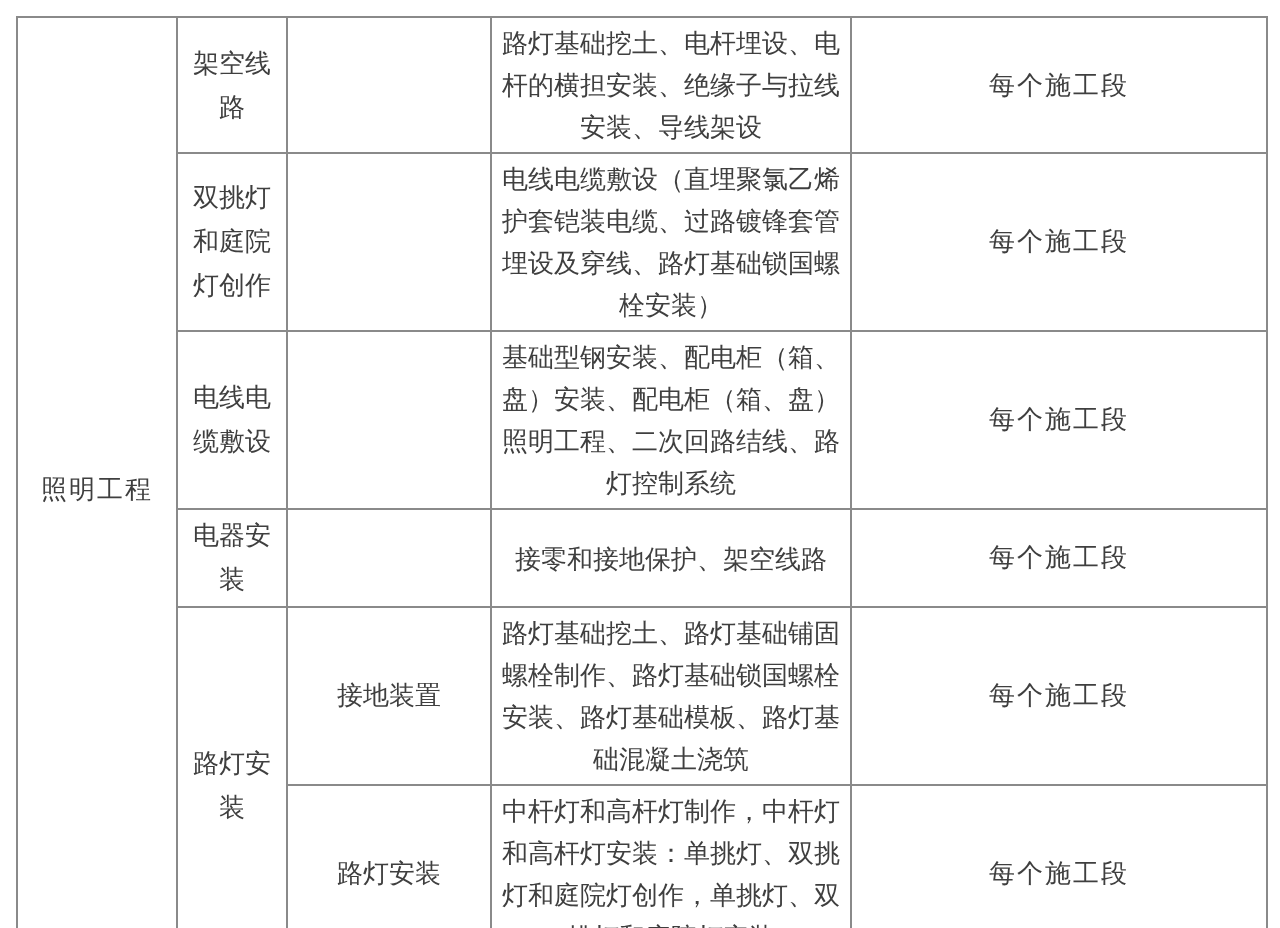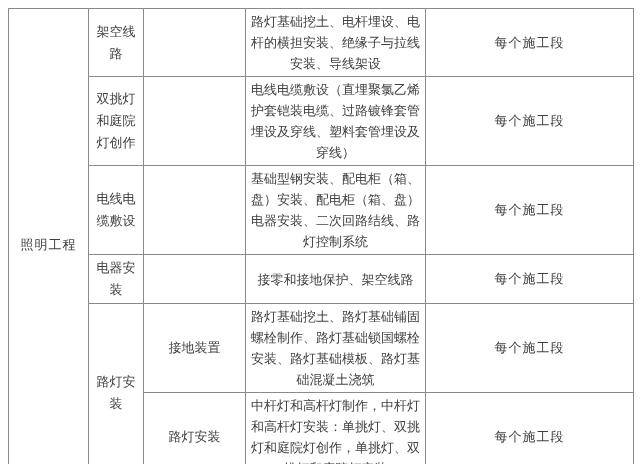--- a/index.html
+++ b/index.html
@@ -66,27 +66,27 @@
       <tr style="height:63px">
         <td class="group-cell" rowspan="6">照明工程</td>
         <td class="category-cell">架空线路</td>
         <td class="subcategory-cell"></td>
         <td class="description-cell">路灯基础挖土、电杆埋设、电杆的横担安装、绝缘子与拉线安装、导线架设</td>
         <td class="section-cell">每个施工段</td>
       </tr>
       <tr style="height:87px">
         <td class="category-cell">双挑灯和庭院灯创作</td>
         <td class="subcategory-cell"></td>
-        <td class="description-cell">电线电缆敷设（直埋聚氯乙烯护套铠装电缆、过路镀锋套管埋设及穿线、塑料套管埋设及穿线）</td>
+        <td class="description-cell">电线电缆敷设（直埋聚氯乙烯护套铠装电缆、过路镀锋套管埋设及穿线、路灯基础锁国螺栓安装）</td>
         <td class="section-cell">每个施工段</td>
       </tr>
       <tr style="height:87px">
         <td class="category-cell">电线电缆敷设</td>
         <td class="subcategory-cell"></td>
-        <td class="description-cell">基础型钢安装、配电柜（箱、盘）安装、配电柜（箱、盘）电器安装、二次回路结线、路灯控制系统</td>
+        <td class="description-cell">基础型钢安装、配电柜（箱、盘）安装、配电柜（箱、盘）照明工程、二次回路结线、路灯控制系统</td>
         <td class="section-cell">每个施工段</td>
       </tr>
       <tr style="height:37px">
         <td class="category-cell">电器安装</td>
         <td class="subcategory-cell"></td>
         <td class="description-cell">接零和接地保护、架空线路</td>
         <td class="section-cell">每个施工段</td>
       </tr>
       <tr style="height:89px">
         <td class="category-cell" rowspan="2">路灯安装</td>

